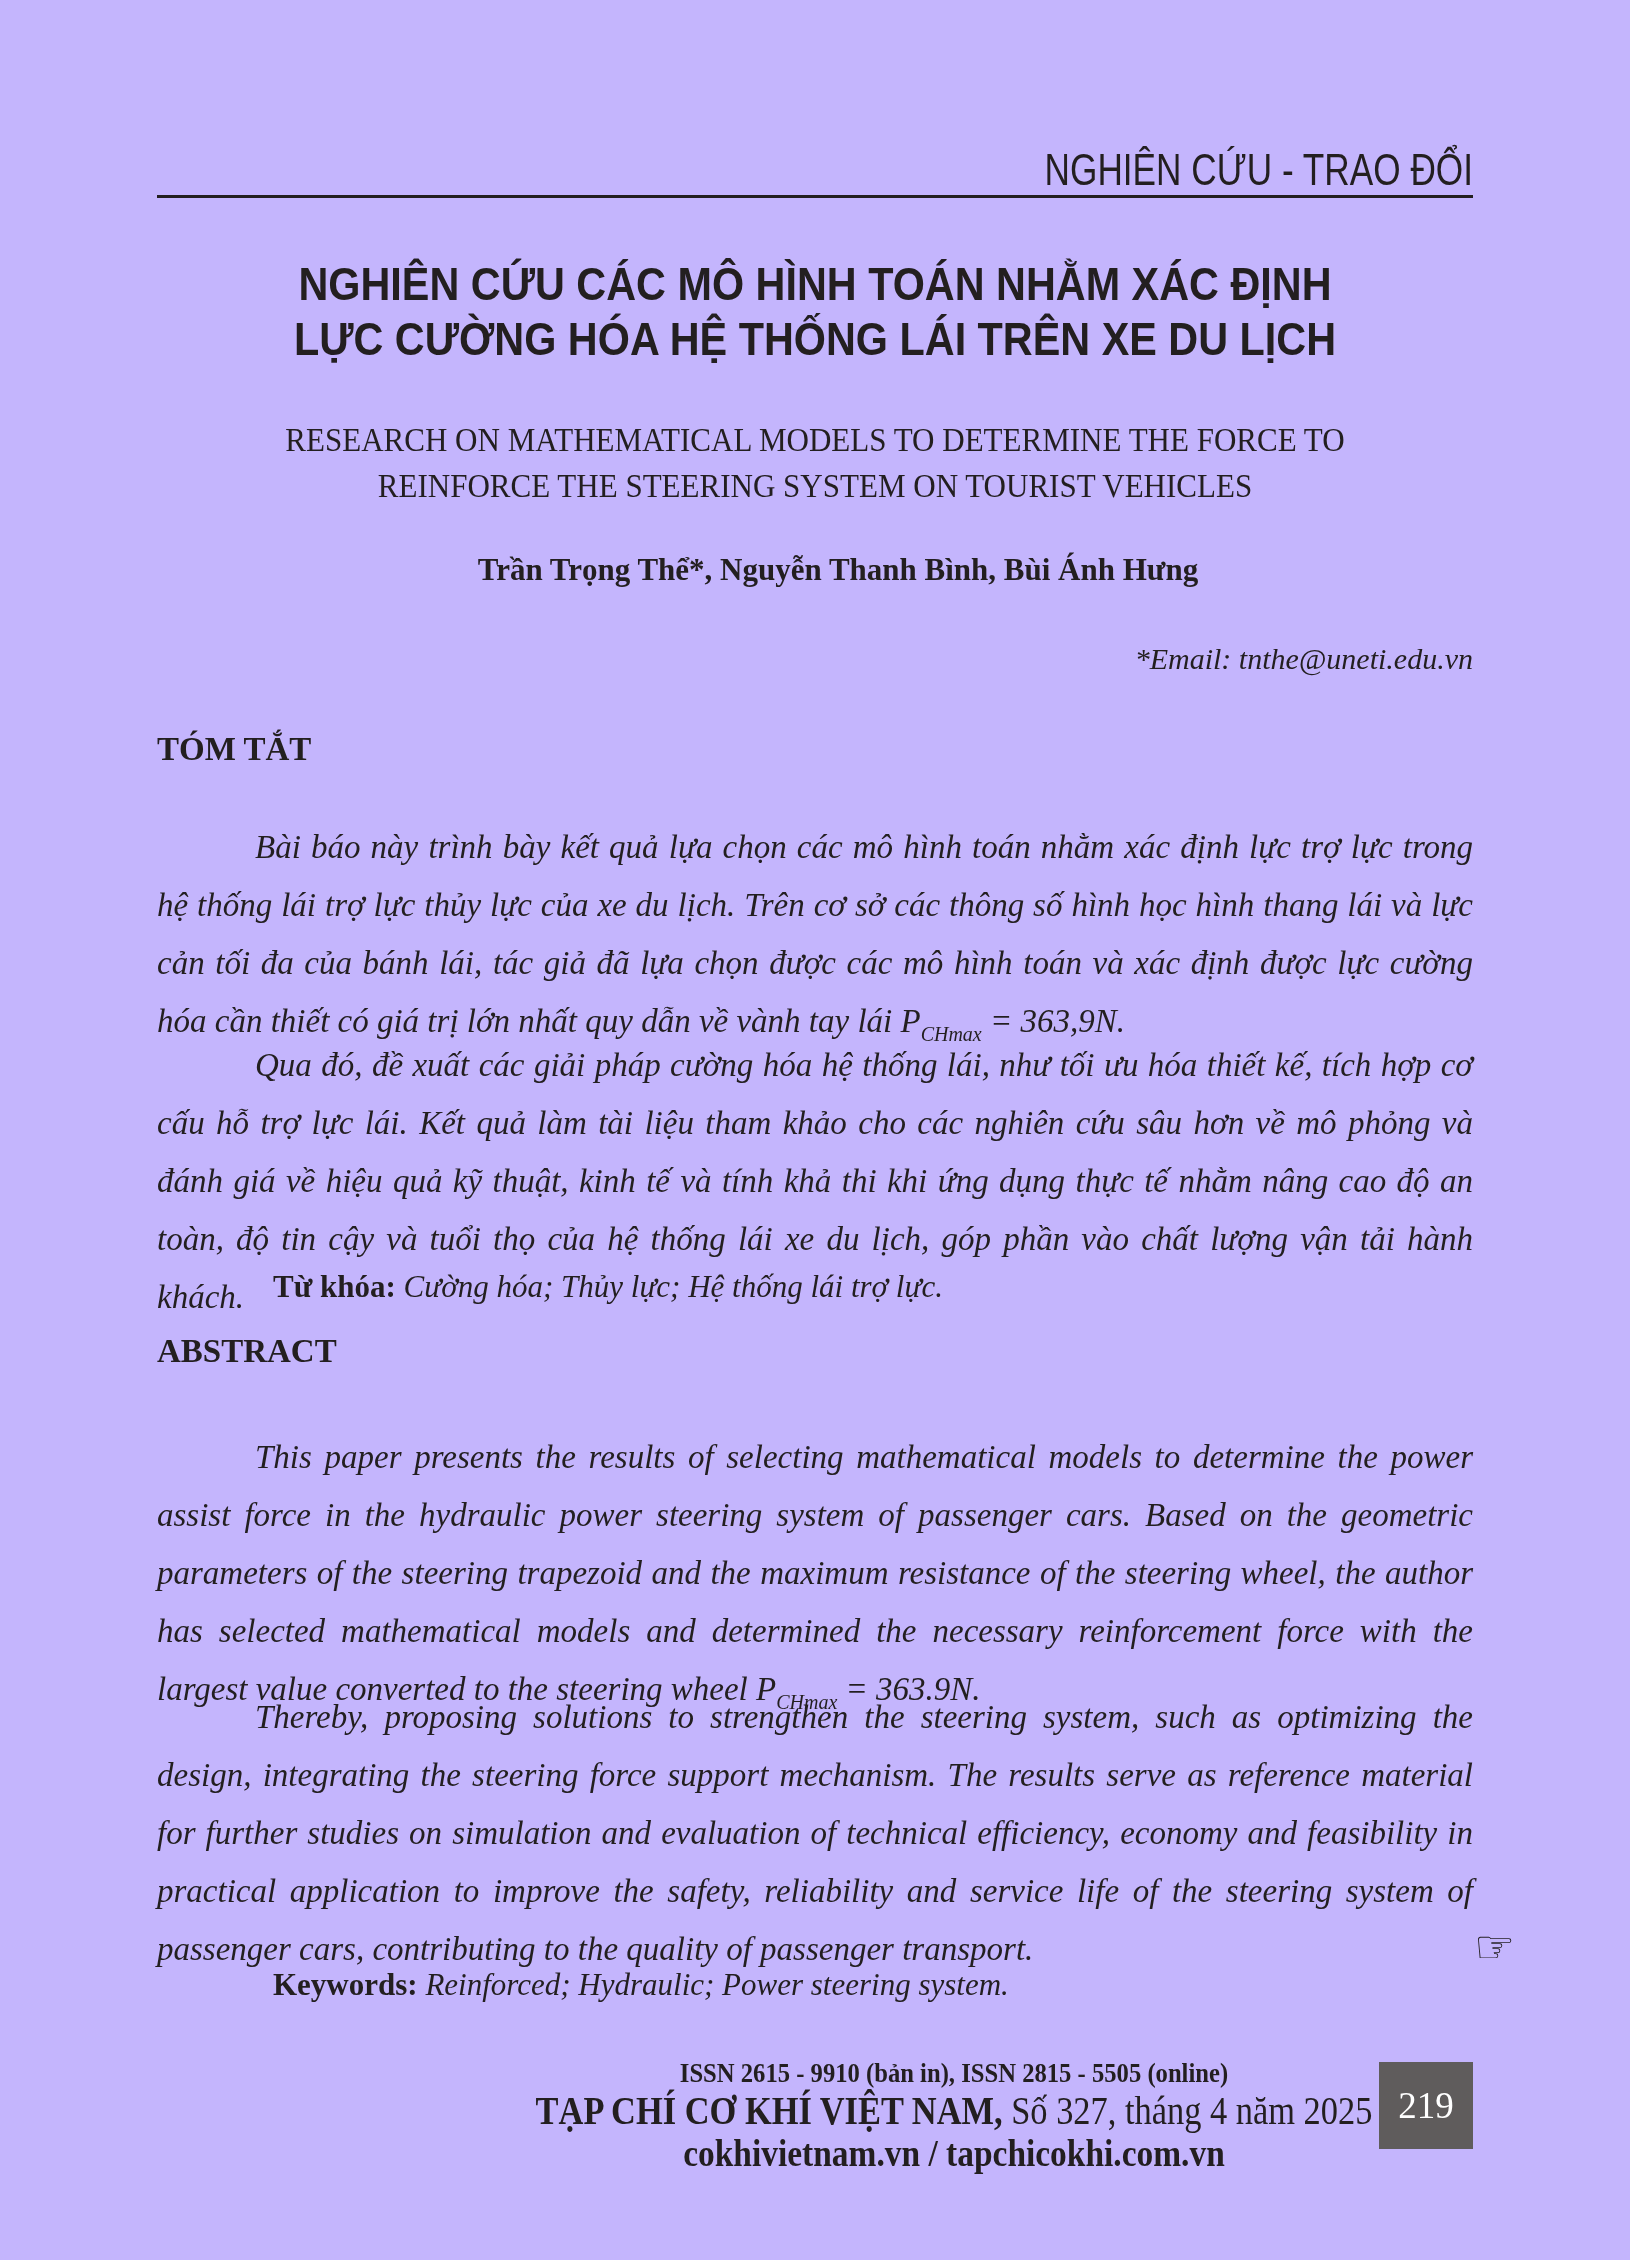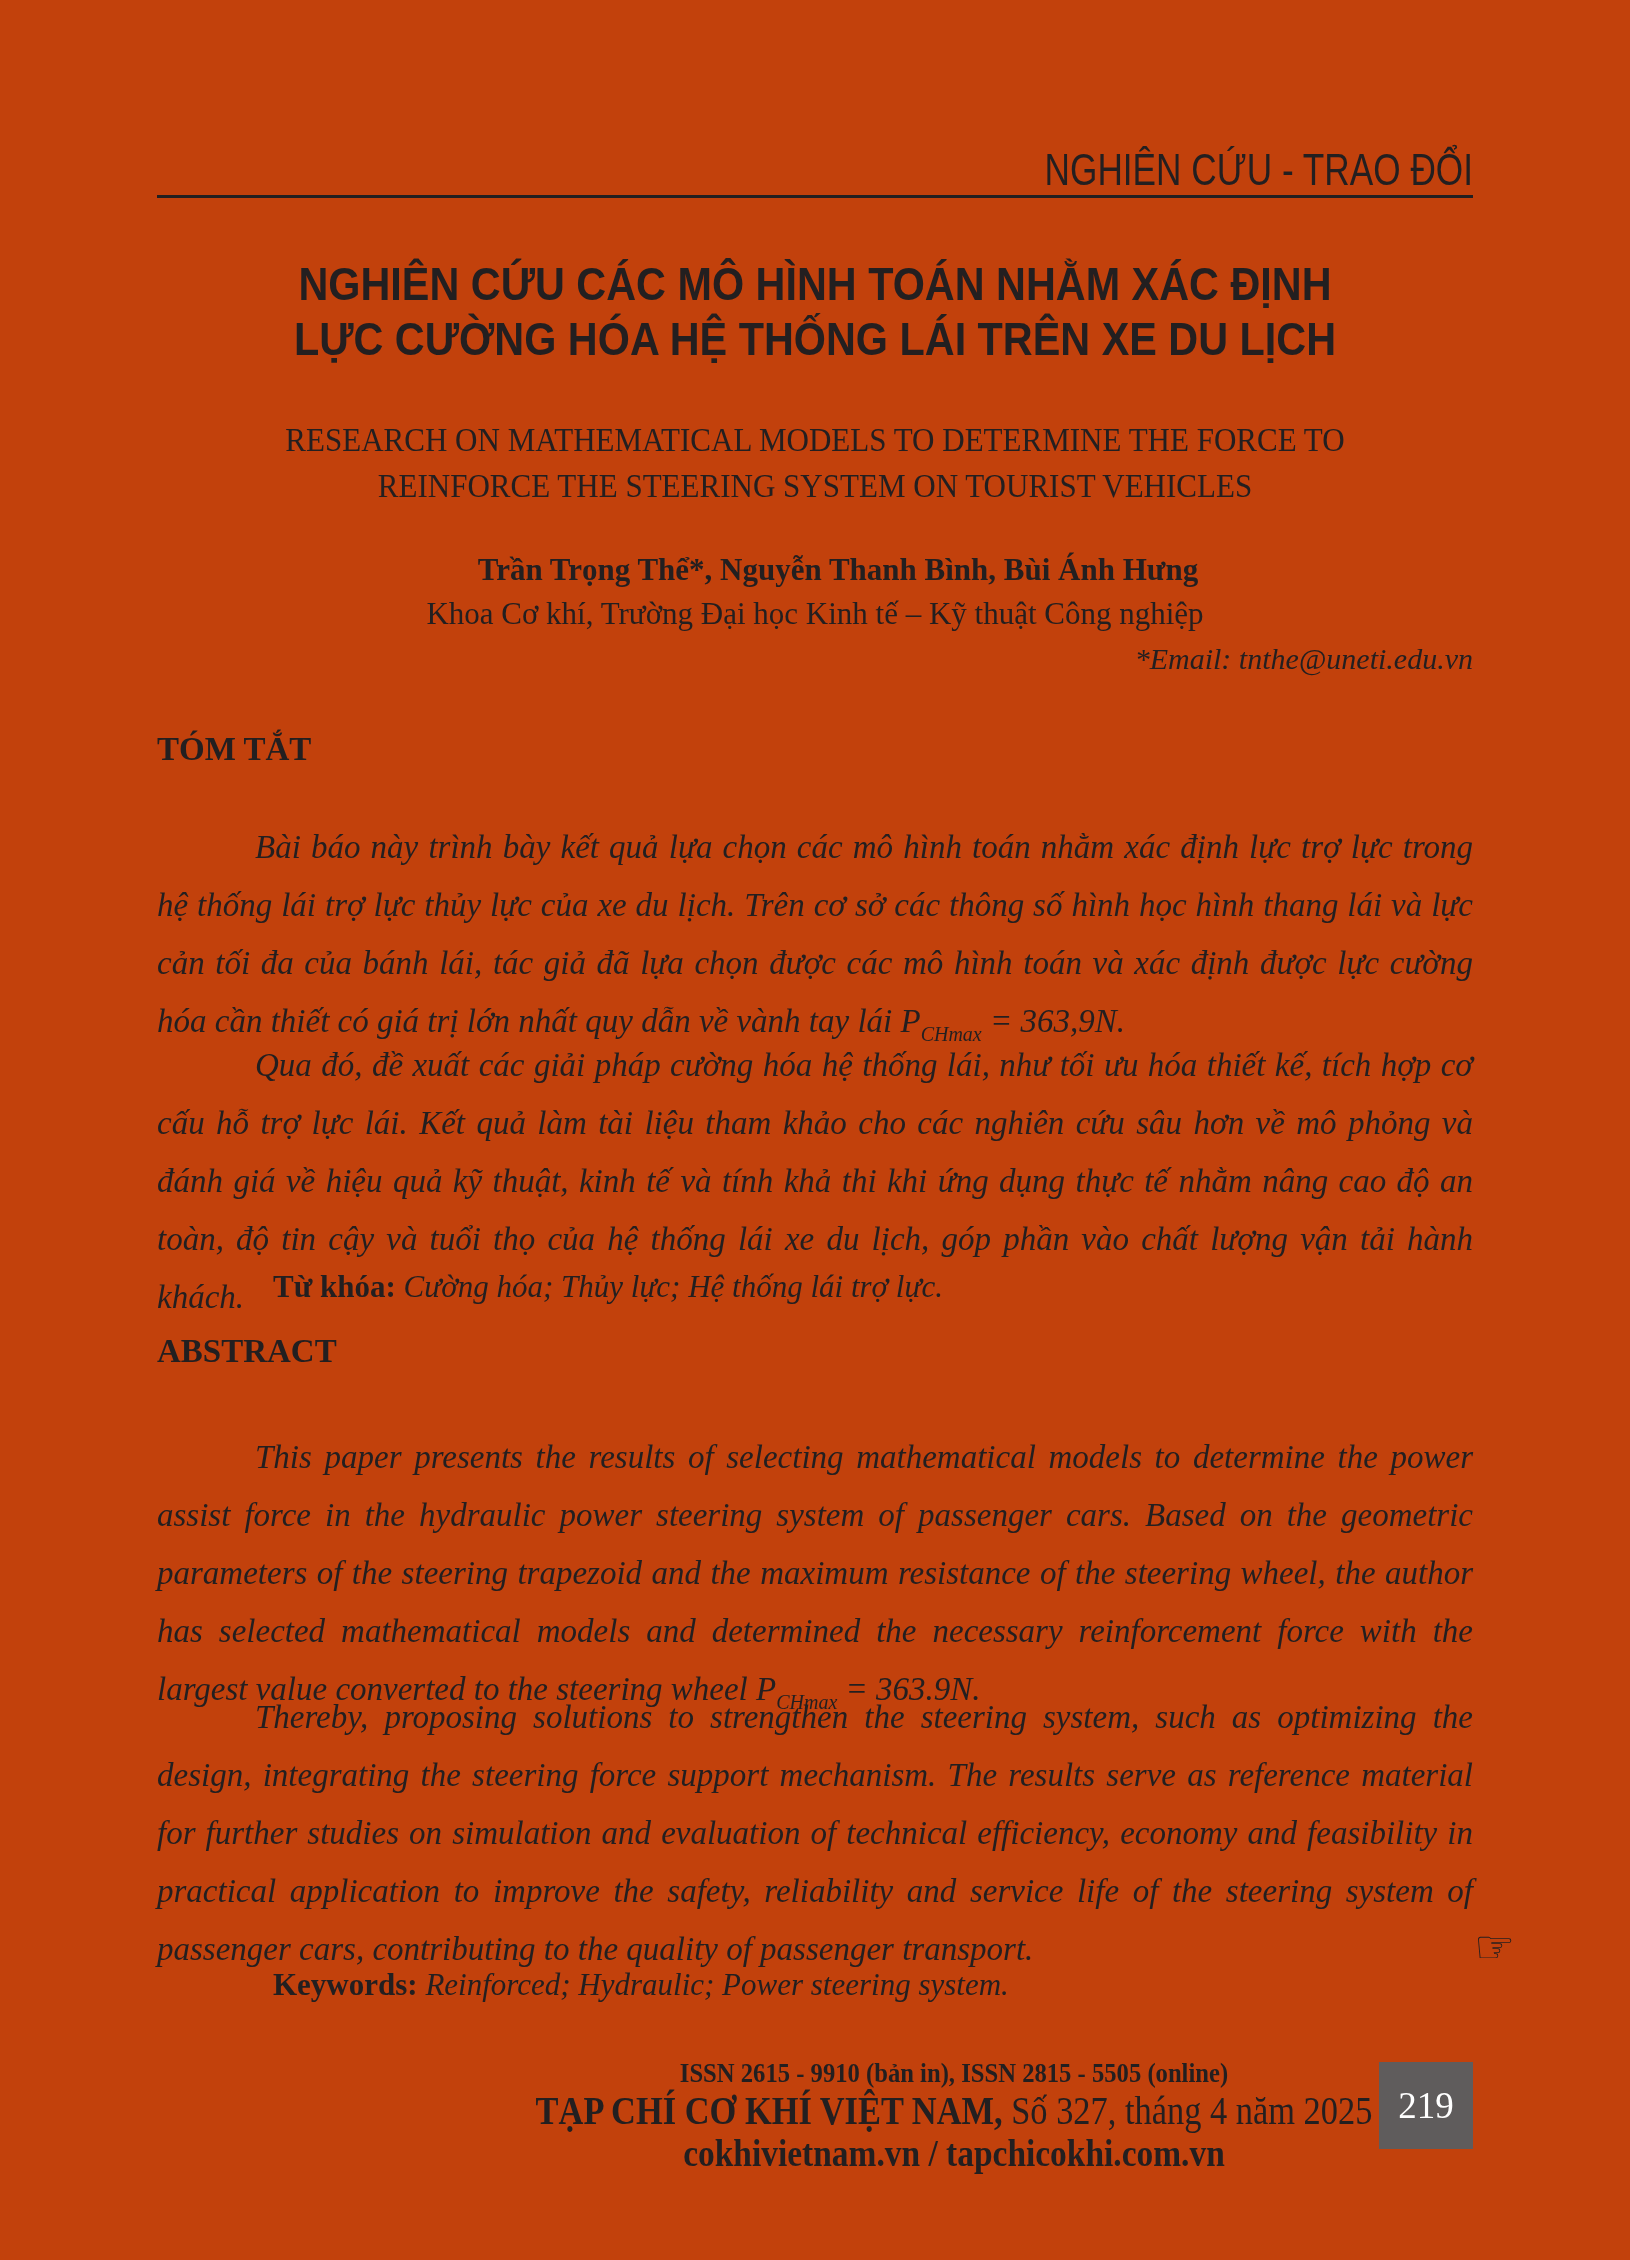--- a/index.html
+++ b/index.html
@@ -1,20 +1,20 @@
 <!DOCTYPE html>
 <html><head>
 <meta charset="utf-8">
 <style>
   html,body { margin:0; padding:0; background:#e8e8e8; }
   .page {
     position:relative;
     width:1630px; height:2260px;
     margin:0 auto;
-    background:#c2410c;
+    background:#c4b5fd;
     color:#231f20;
     font-family:"Liberation Serif","DejaVu Serif",serif;
     overflow:hidden;
   }
   .abs { position:absolute; }
 
   
   .section-label {
     top:146px; right:157px; left:157px;
     text-align:right;
@@ -115,21 +115,20 @@
 <div class="page">
 
   <div class="abs section-label">NGHIÊN CỨU - TRAO ĐỔI</div>
   <div class="abs header-rule"></div>
 
   <h1 class="abs title-vi"><span>NGHIÊN CỨU CÁC MÔ HÌNH TOÁN NHẰM XÁC ĐỊNH</span><br><span>LỰC CƯỜNG HÓA HỆ THỐNG LÁI TRÊN XE DU LỊCH</span></h1>
 
   <h2 class="abs title-en"><span>RESEARCH ON MATHEMATICAL MODELS TO DETERMINE THE FORCE TO</span><br><span>REINFORCE THE STEERING SYSTEM ON TOURIST VEHICLES</span></h2>
 
   <div class="abs authors">Trần Trọng Thể*, Nguyễn Thanh Bình, Bùi Ánh Hưng</div>
-  <div class="abs affiliation">Khoa Cơ khí, Trường Đại học Kinh tế – Kỹ thuật Công nghiệp</div>
   <div class="abs email">*Email: tnthe@uneti.edu.vn</div>
 
   <h3 class="abs sec-heading" style="top:730px">TÓM TẮT</h3>
 
   <p class="abs body-par" style="top:818px"><span>Bài báo này trình bày kết quả lựa chọn các mô hình toán nhằm xác định lực trợ lực trong hệ thống lái trợ lực thủy lực của xe du lịch. Trên cơ sở các thông số hình học hình thang lái và lực cản tối đa của bánh lái, tác giả đã lựa chọn được các mô hình toán và xác định được lực cường hóa cần thiết có giá trị lớn nhất quy dẫn về vành tay lái P</span><sub class="fsub">CHmax</sub><span> = 363,9N.</span></p>
 
   <p class="abs body-par" style="top:1036px">Qua đó, đề xuất các giải pháp cường hóa hệ thống lái, như tối ưu hóa thiết kế, tích hợp cơ cấu hỗ trợ lực lái. Kết quả làm tài liệu tham khảo cho các nghiên cứu sâu hơn về mô phỏng và đánh giá về hiệu quả kỹ thuật, kinh tế và tính khả thi khi ứng dụng thực tế nhằm nâng cao độ an toàn, độ tin cậy và tuổi thọ của hệ thống lái xe du lịch, góp phần vào chất lượng vận tải hành khách.</p>
 
   <p class="abs kw-line" style="top:1250px"><b class="kw-label">Từ khóa:</b><span class="kw-value"> Cường hóa; Thủy lực; Hệ thống lái trợ lực.</span></p>
 

